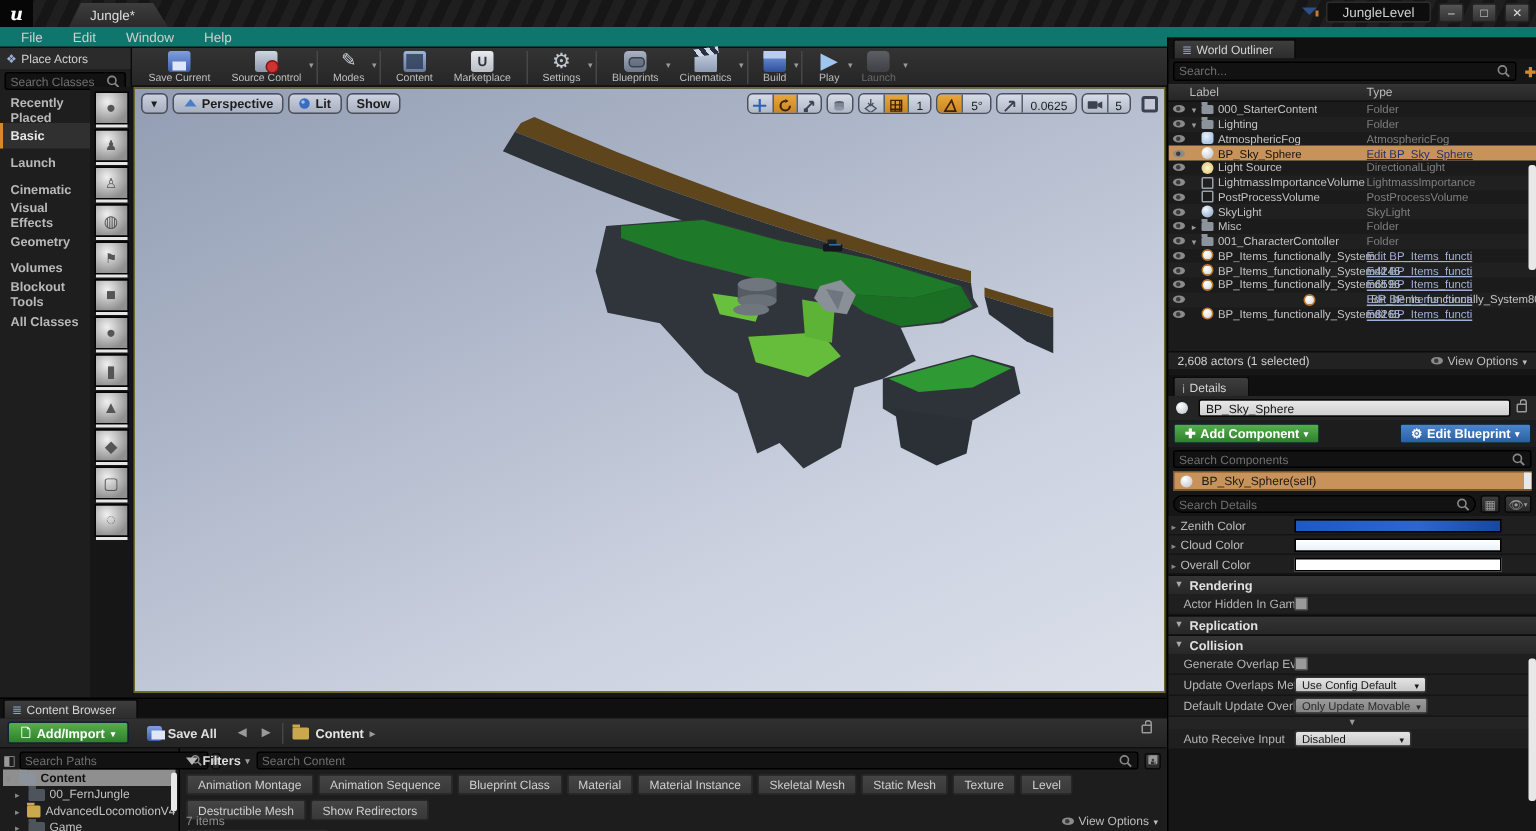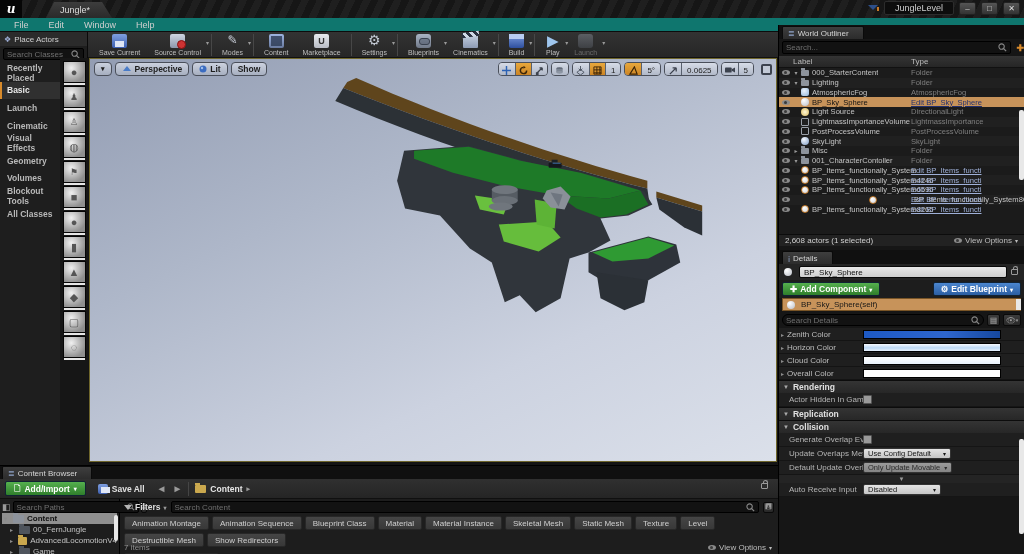--- a/index.html
+++ b/index.html
@@ -637,44 +637,47 @@
     <div style="position:relative;">
       <div class="det-namerow">
         <span class="oi sphere"></span>
         <div class="namefield">BP_Sky_Sphere</div>
         <span class="lock"></span>
       </div>
       <div class="det-btnrow">
         <div class="btn-addcomp">✚ <span>Add Component</span> <span style="font-size:6px;">▾</span></div>
         <div class="btn-editbp">⚙ <span>Edit Blueprint</span> <span style="font-size:6px;">▾</span></div>
       </div>
+      <div class="srch det-search">
+        <input readonly="" placeholder="Search Components" style="">
+        <svg class="mag" width="9" height="9" viewBox="0 0 10 10">
+            <circle cx="4" cy="4" r="3" fill="none" stroke="#888" stroke-width="1.2"></circle>
+            <line x1="6.3" y1="6.3" x2="9" y2="9" stroke="#888" stroke-width="1.4"></line>
+          </svg>
+      </div>
       <div class="selfrow">
         <span class="oi sphere"></span>
         <span>BP_Sky_Sphere(self)</span>
         <span class="sb"></span>
       </div>
       <div class="det-search2row">
         <div class="srch" style="flex:1;height:12px;border-radius:6px;">
           <input readonly="" placeholder="Search Details" style="">
           <svg class="mag" width="9" height="9" viewBox="0 0 10 10">
               <circle cx="4" cy="4" r="3" fill="none" stroke="#888" stroke-width="1.2"></circle>
               <line x1="6.3" y1="6.3" x2="9" y2="9" stroke="#888" stroke-width="1.4"></line>
             </svg>
         </div>
         <span class="sqbtn">▦</span>
         <span class="sqbtn" style="width:18px;">👁<span style="font-size:5px;">▾</span></span>
       </div>
 
       <div class="proprow">
         <span class="plabel">Zenith Color</span>
         <div class="colorbar bar-zenith"></div>
-      </div>
-      <div class="proprow">
-        <span class="plabel">Horizon Color</span>
-        <div class="colorbar bar-horizon"></div>
       </div>
       <div class="proprow">
         <span class="plabel">Cloud Color</span>
         <div class="colorbar bar-cloud"></div>
       </div>
       <div class="proprow">
         <span class="plabel">Overall Color</span>
         <div class="colorbar bar-overall"></div>
       </div>
 

